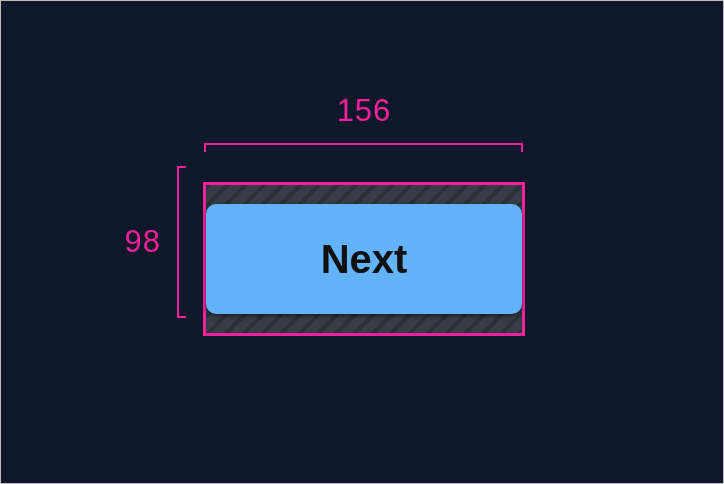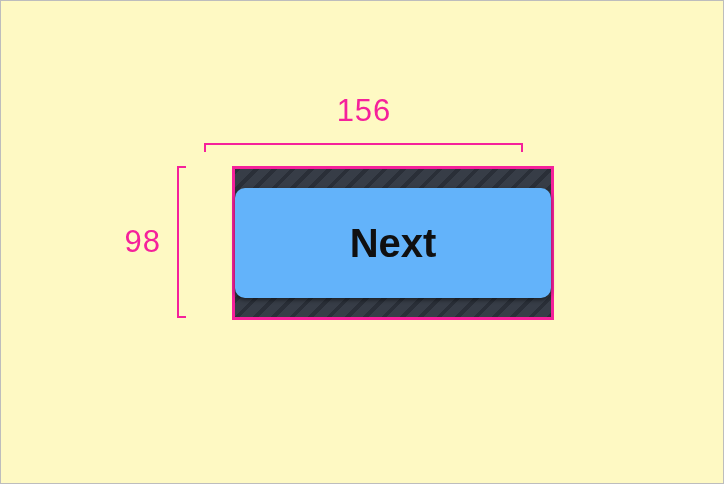--- a/index.html
+++ b/index.html
@@ -1,20 +1,20 @@
 <!DOCTYPE html>
 <html><head>
 <meta charset="utf-8">
 <style>
   html,body{margin:0;padding:0;background:#000;}
   .screen{
     position:relative;
     width:724px;height:484px;
     box-sizing:border-box;
-    background:#fef9c3;
+    background:#0f172a;
     border:1px solid #bdbdbd;
     overflow:hidden;
     font-family:"Liberation Sans", sans-serif;
   }
   .dim-label{
     position:absolute;
     color:#f5219b;
     font-size:31px;
     line-height:1.2;
     letter-spacing:1px;
@@ -39,29 +39,28 @@
   .bracket-v{
     position:absolute;
     left:176px;top:165px;
     width:9px;height:152px;
     box-sizing:border-box;
     border:2px solid #f5219b;
     border-right:none;
   }
   .measured-box{
     position:absolute;
-    left:202px;top:165px;
+    left:202px;top:181px;
     width:322px;height:154px;
     box-sizing:border-box;
     border:3px solid #f5219b;
     background:repeating-linear-gradient(135deg,#2a2f38 0 4px,#373d47 4px 13px);
     display:flex;
     flex-direction:column;
     justify-content:center;
-    margin-left:29px;
   }
   .next-btn{
     display:flex;
     align-items:center;
     justify-content:center;
     width:100%;height:110px;
     border:none;
     border-radius:10px;
     background:#63b3fa;
     color:#101010;

